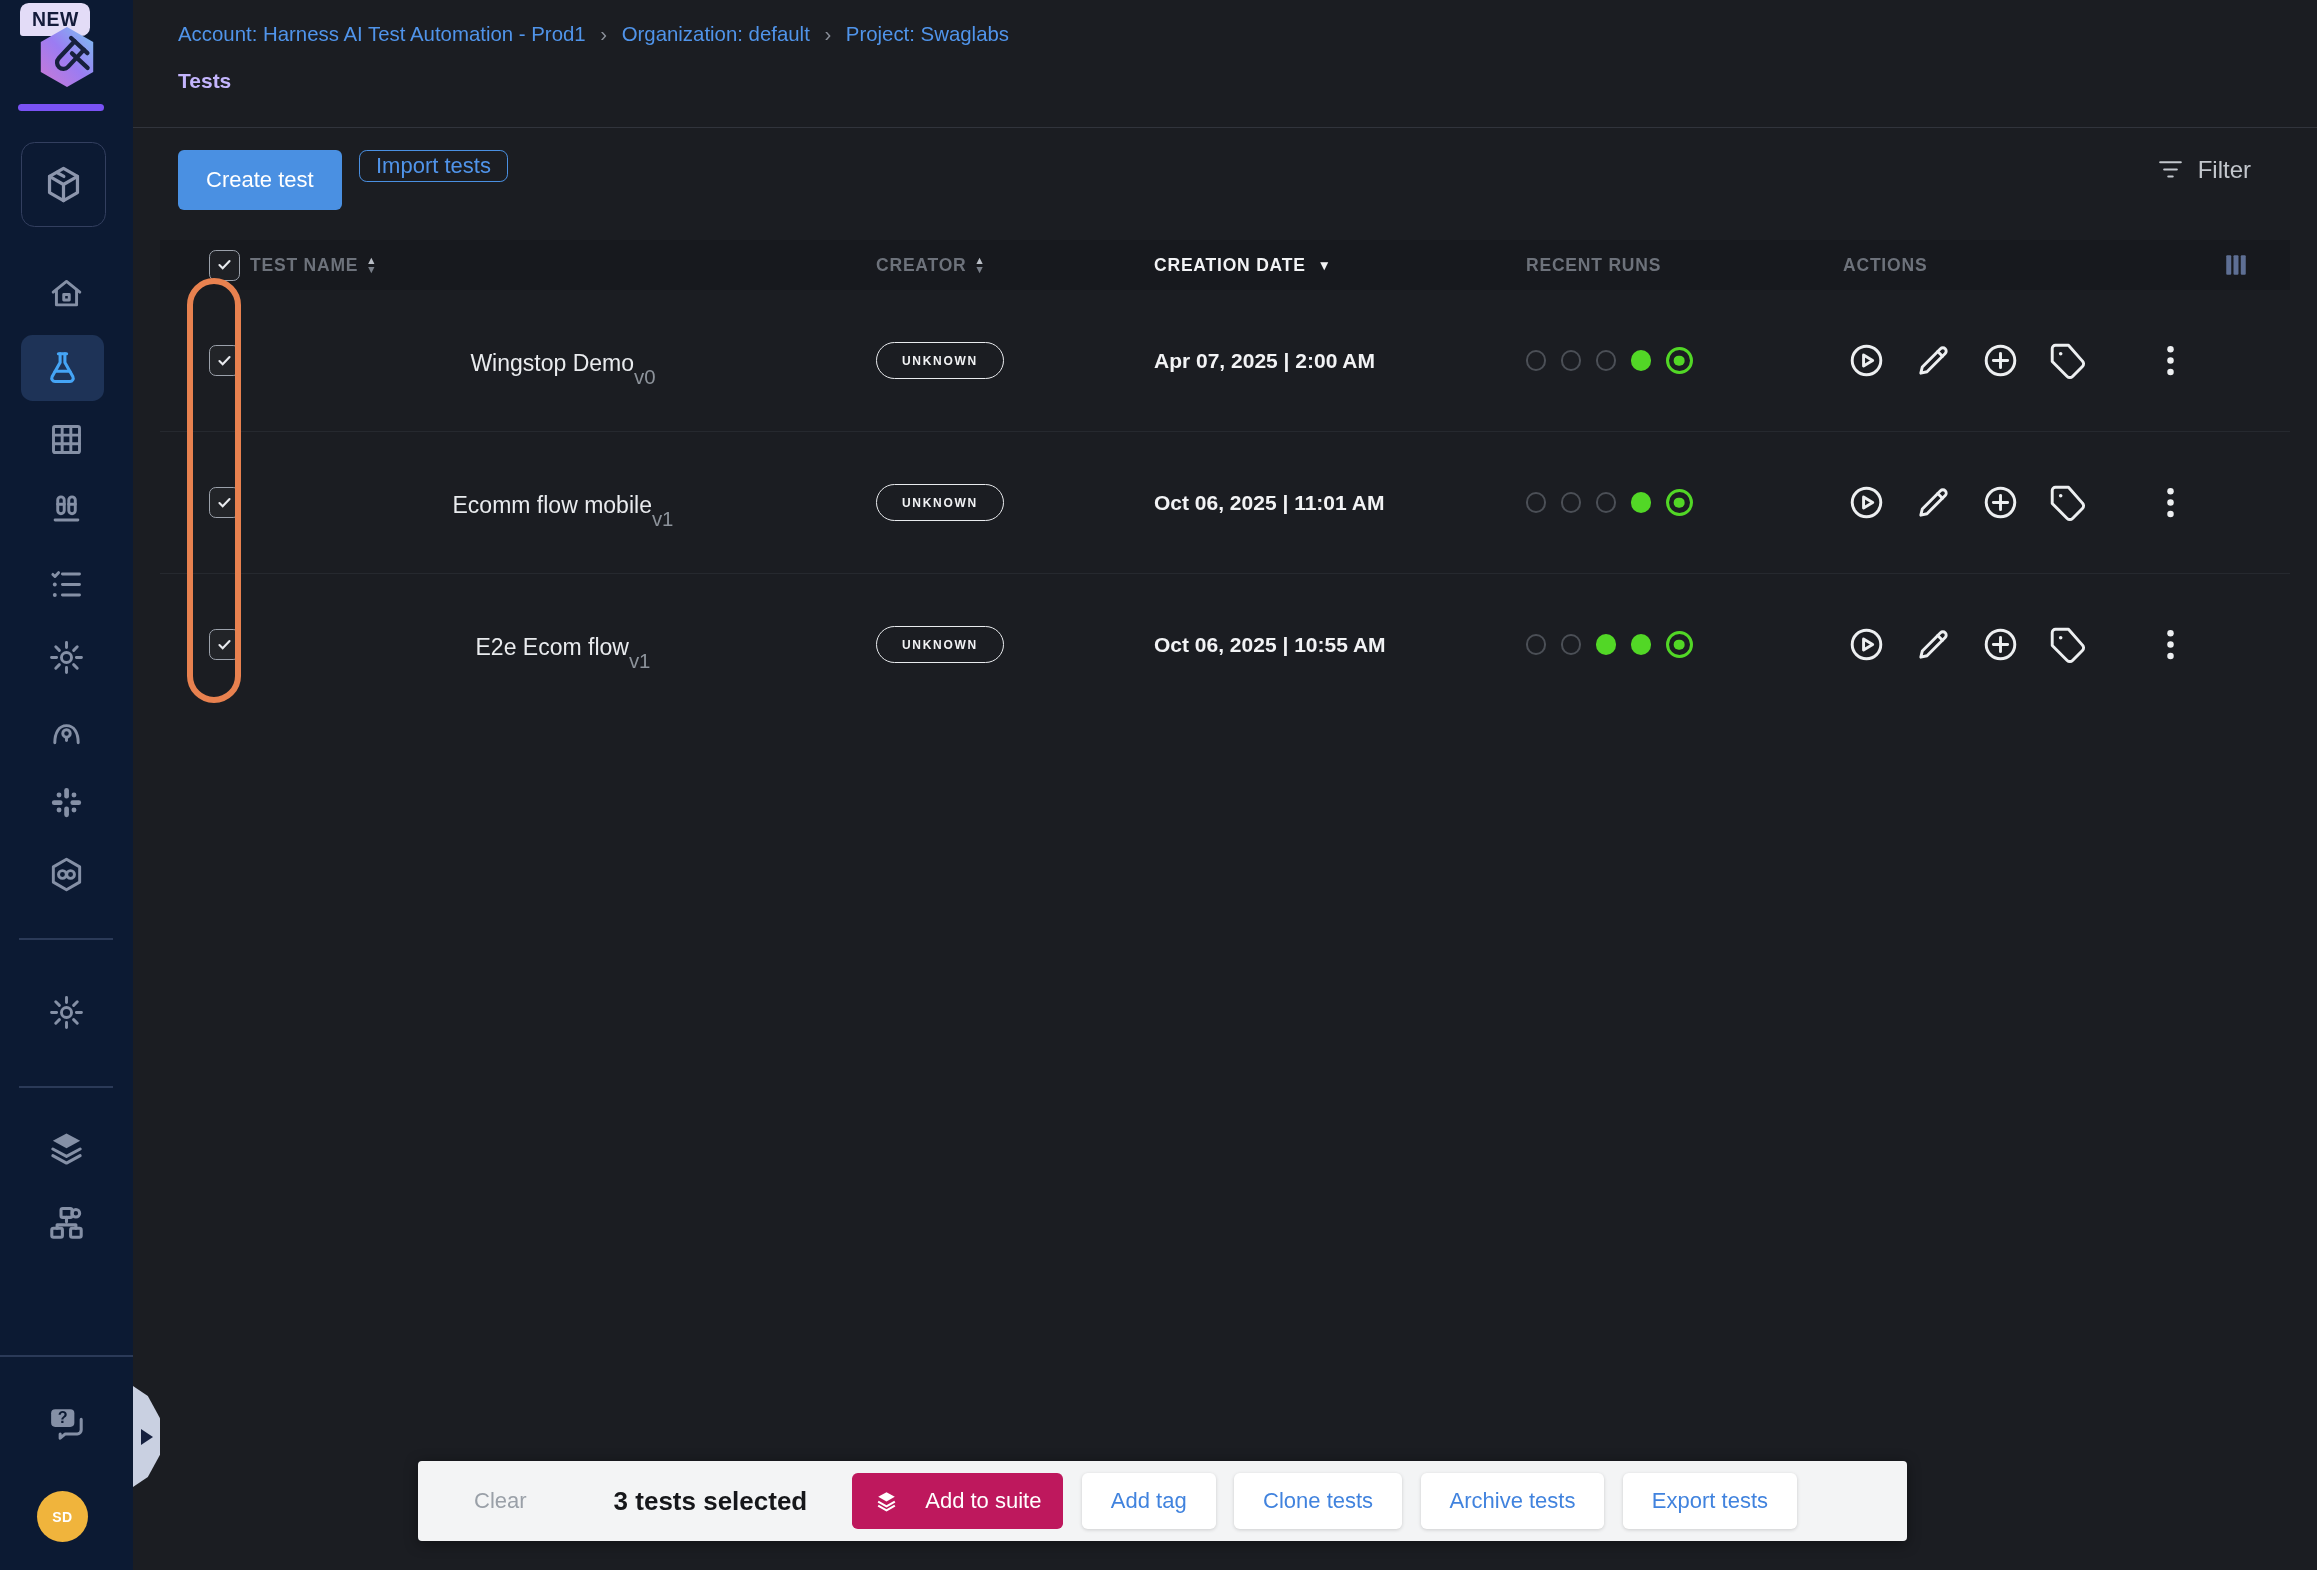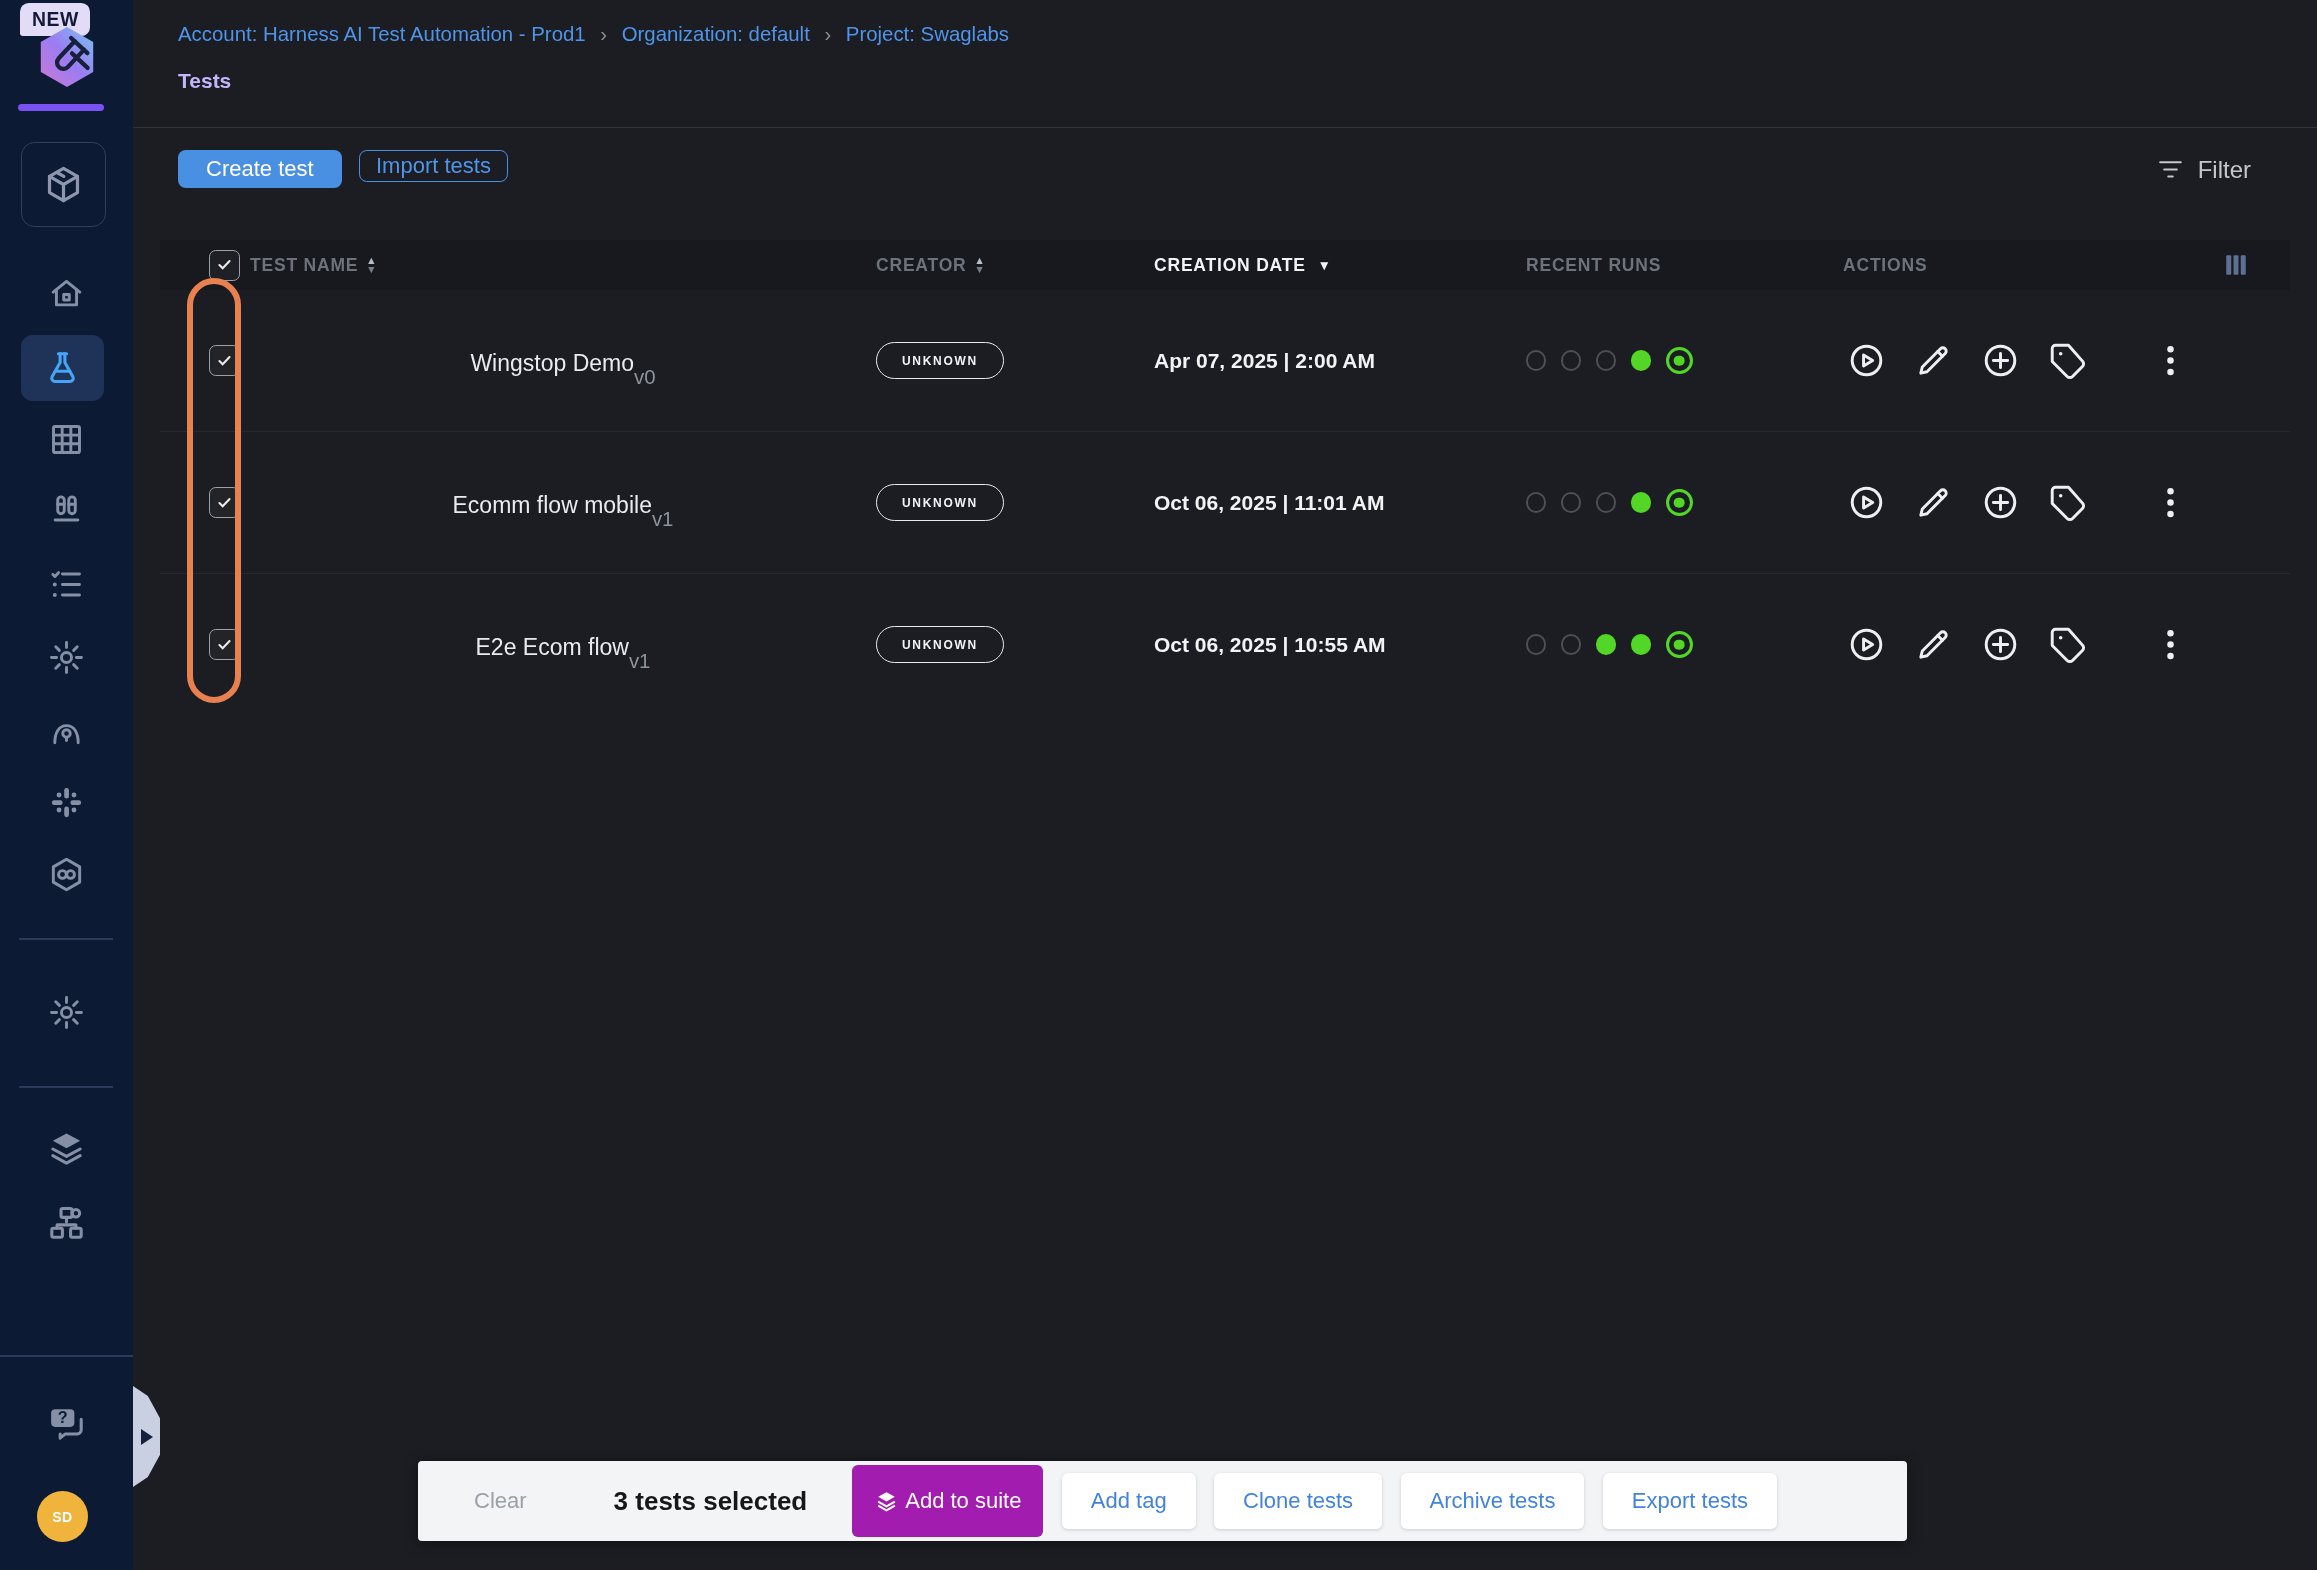--- a/index.html
+++ b/index.html
@@ -34,21 +34,21 @@
 
   
   .main{position:absolute;left:133px;top:0;width:2184px;height:1570px;}
   .topbar{position:absolute;left:0;top:0;width:2184px;height:127px;border-bottom:1px solid #31343c;}
   .breadcrumb{position:absolute;left:45px;top:23px;display:flex;align-items:center;gap:14.6px;
               font-size:20.4px;color:#5094ea;}
   .crumb-sep{color:#8b909a;font-size:20.4px;}
   .page-title{position:absolute;left:45px;top:55px;font-size:21px;font-weight:600;color:#c4b5fd;}
 
   .btn{display:flex;align-items:center;justify-content:center;border-radius:7.8px;font-size:22px;cursor:pointer;}
-  .btn-create{position:absolute;left:45px;top:150px;height:38px;padding:0 28px;background:#4a90e2;color:#fff;}
+  .btn-create{position:absolute;left:45px;top:150px;height:60px;padding:0 28px;background:#4a90e2;color:#fff;border-radius:6px;}
   .btn-import{position:absolute;left:226px;top:150px;height:32px;padding:0 16px;border:1.9px solid #4a90e2;
               color:#5094ea;background:transparent;}
   .filter{position:absolute;right:66px;top:155px;display:flex;align-items:center;gap:12.6px;
           color:#c3c7cd;font-size:24px;cursor:pointer;}
 
   
   .table{position:absolute;left:27px;top:240px;width:2130px;}
   .grid-row{display:grid;grid-template-columns:90px 626px 278px 372px 317px 369px 1fr;align-items:center;}
   .thead{height:50px;background:#17191e;color:#6d727b;font-size:17.5px;font-weight:700;letter-spacing:0.8px;}
   .th{display:flex;align-items:center;gap:7.8px;}
@@ -82,22 +82,22 @@
   
   .annotation{position:absolute;left:187px;top:278px;width:54px;height:425px;
               border:6.8px solid #e8814f;border-radius:31px;pointer-events:none;box-sizing:border-box;}
 
   
   .selbar{position:absolute;left:418px;top:1461px;width:1489px;height:80px;background:#f3f4f5;
           border-radius:3.9px;display:flex;align-items:center;padding:0 23px 0 56px;box-sizing:border-box;
           box-shadow:0 2.9px 13.6px rgba(0,0,0,.4);}
   .clear{font-size:22px;color:#9aa0a8;cursor:pointer;}
   .sel-count{font-size:26px;font-weight:700;color:#16171a;margin-left:87px;}
-  .btn-suite{margin-left:45px;height:72px;background:#a21caf;border-radius:5.8px;color:#fff;
-             font-size:22px;display:flex;align-items:center;gap:6px;padding:0 22px;cursor:pointer;}
+  .btn-suite{margin-left:45px;height:56px;background:#be185d;border-radius:5.8px;color:#fff;
+             font-size:22px;display:flex;align-items:center;gap:26px;padding:0 22px;cursor:pointer;}
   .btn-white{margin-left:18.4px;height:56px;background:#fff;border-radius:5.8px;color:#4183de;
              font-size:22px;font-weight:500;display:flex;align-items:center;padding:0 29px;cursor:pointer;
              box-shadow:0 1px 3.9px rgba(0,0,0,.16);}
 </style>
 </head>
 <body>
 
 <div class="app">
 
   <aside class="sidebar">

